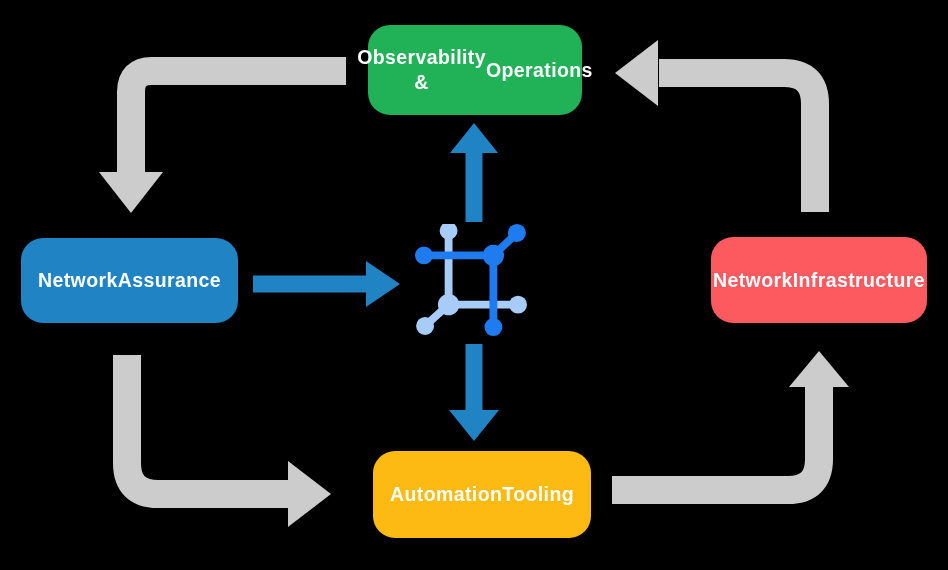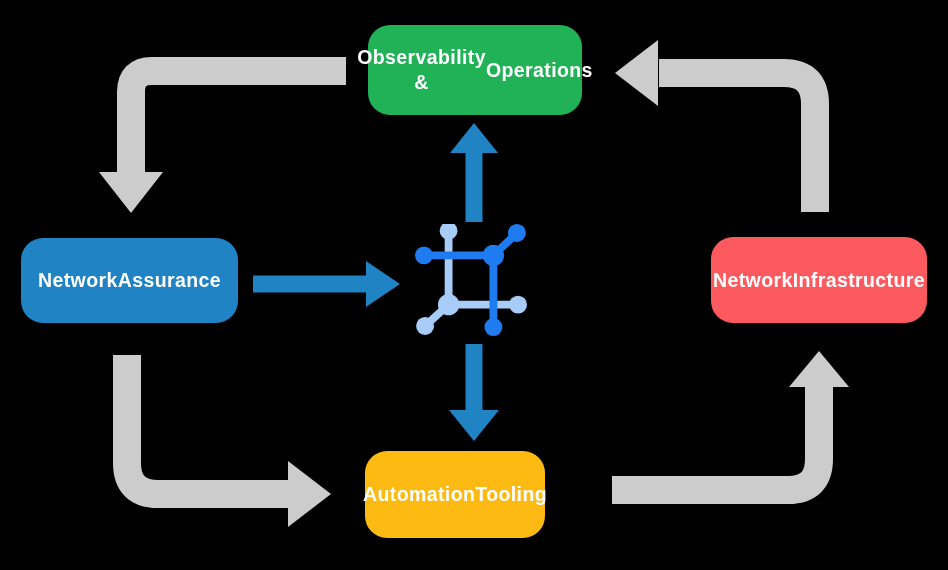--- a/index.html
+++ b/index.html
@@ -20,21 +20,21 @@
     font-size:19.5px;
     font-weight:600;
     letter-spacing:.4px;
     line-height:1.28;
     text-align:center;
   }
   .node span{display:block;}
   .node-observability{left:368px;top:25px;width:214px;height:90px;}
   .node-network-operations{left:21px;top:238px;width:217px;height:85px;}
   .node-network-infrastructure{left:711px;top:237px;width:216px;height:86px;}
-  .node-automation-tooling{left:365px;top:451px;width:180px;height:87px;}
+  .node-automation-tooling{left:373px;top:451px;width:218px;height:87px;}
   .center-icon{position:absolute;left:415px;top:224px;width:112px;height:112px;}
 </style>
 </head>
 <body>
 
 <div class="canvas" style="background: rgb(0, 0, 0); color: rgb(255, 255, 255);">
 
   <svg class="layer" viewBox="0 0 948 570">
 
     <g>

